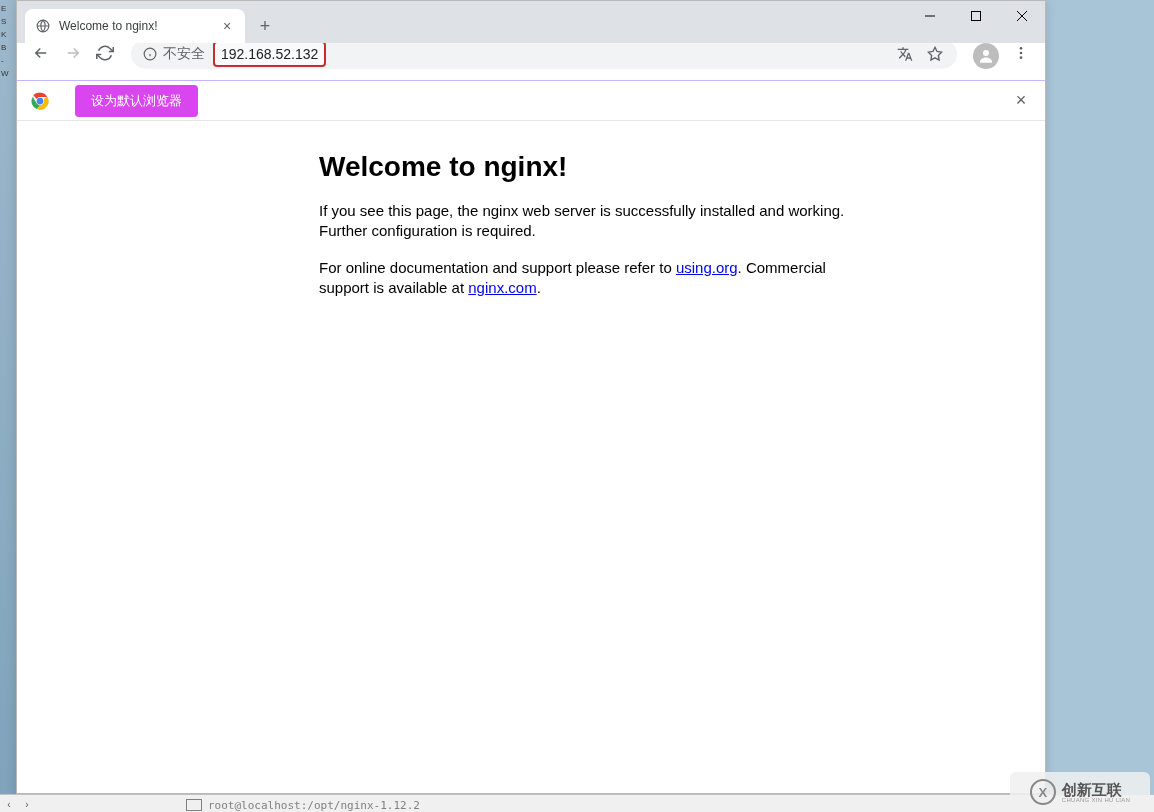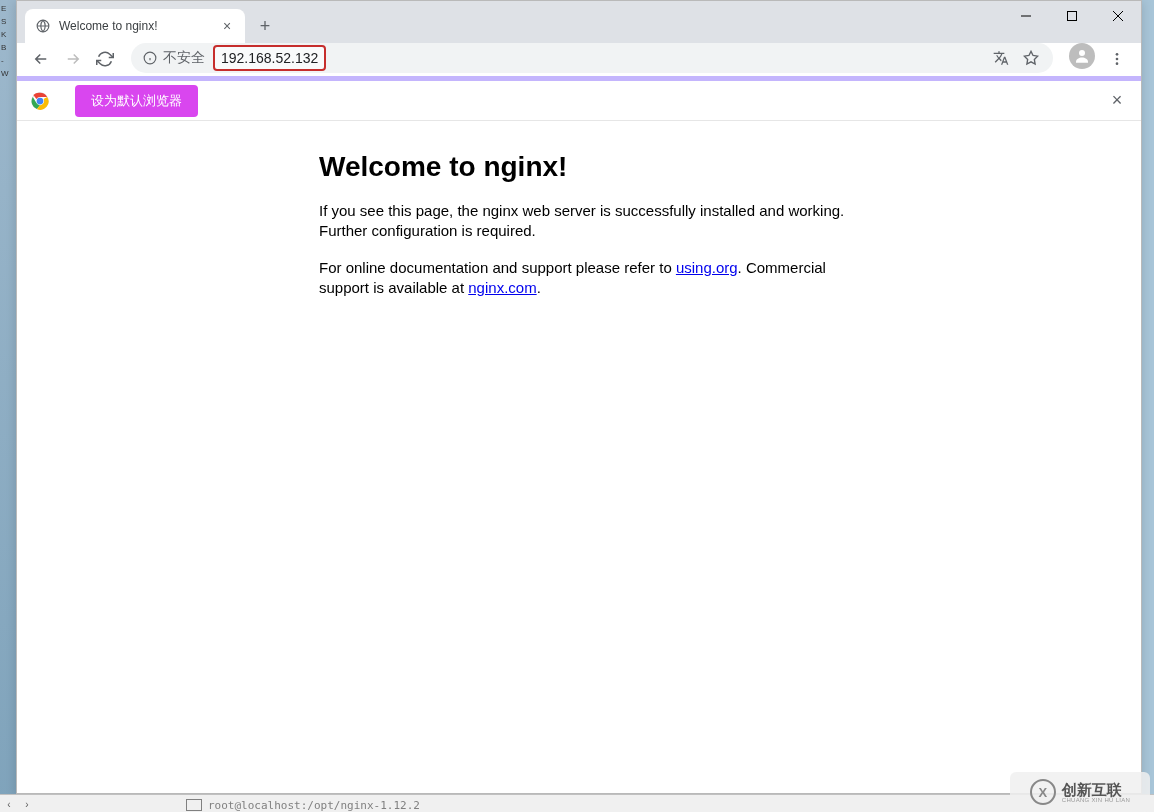--- a/index.html
+++ b/index.html
@@ -3,21 +3,21 @@
 <meta charset="utf-8">
 <style>
 * { margin: 0; padding: 0; box-sizing: border-box; }
 html, body { width: 1154px; height: 812px; overflow: hidden; font-family: "Segoe UI", Tahoma, sans-serif; }
 body { background: #a8c5d8; }
 
 .browser-window {
   position: absolute;
   left: 16px;
   top: 0;
-  width: 1126px;
+  width: 1030px;
   height: 794px;
   background: #fff;
   border: 1px solid #b9b9b9;
   box-shadow: 0 2px 10px rgba(0,0,0,0.15);
 }
 
 .titlebar {
   height: 42px;
   background: #dee1e6;
   display: flex;
@@ -62,24 +62,24 @@
 }
 .win-btn {
   width: 46px; height: 30px;
   display:flex; align-items:center; justify-content:center;
   color:#000; font-size:10px; cursor:pointer;
 }
 
 .toolbar {
   height: 38px;
   background: #fff;
-  border-bottom: 5px solid #c4b5fd;
-  display: flex;
-  align-items: flex-start;
-  padding: 0 8px;
+  border-bottom: 1px solid #c4b5fd;
+  display: flex;
+  align-items: flex-end;
+  padding: 11px 8px;
 }
 .tb-btn {
   width: 32px; height: 32px;
   display:flex; align-items:center; justify-content:center;
   color: #5f6368; cursor:pointer; border-radius:50%;
 }
 .tb-btn.disabled { color: #bdbdbd; cursor: default; }
 .omnibox {
   flex: 1;
   height: 30px;

